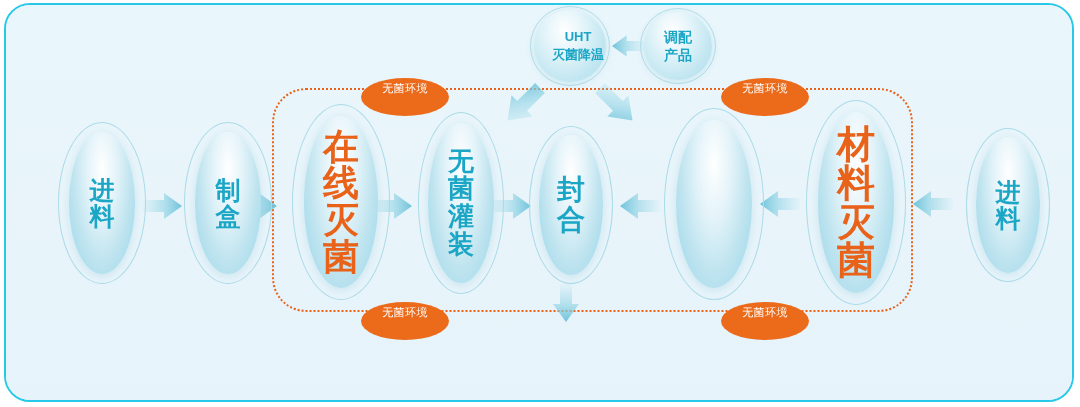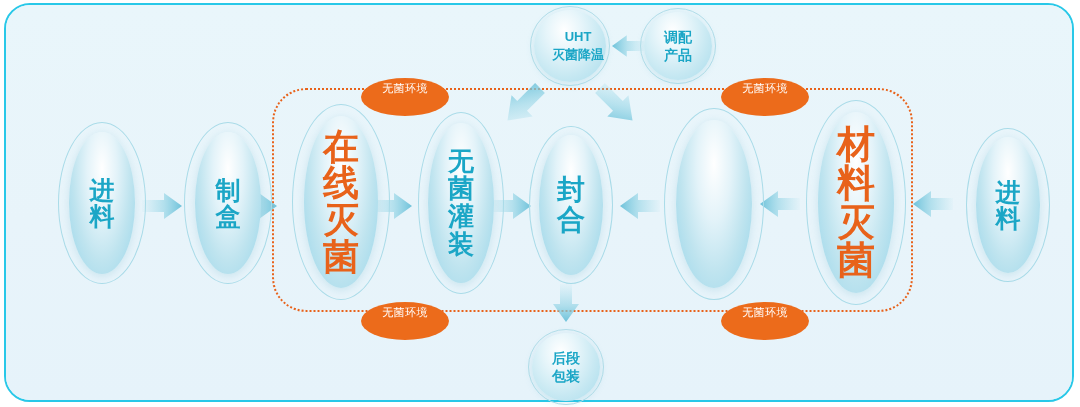--- a/index.html
+++ b/index.html
@@ -297,20 +297,14 @@
 灭菌降温</div>
   </div>
 
   <div class="node circ" id="n-blend">
     <div class="ring"></div>
     <div class="core"></div>
     <div class="lbl">调配
 产品</div>
   </div>
 
-  <div class="node circ" id="n-backend">
-    <div class="ring"></div>
-    <div class="core"></div>
-    <div class="lbl">后段
-包装</div>
-  </div>
 
 </div>
 
 </body></html>

